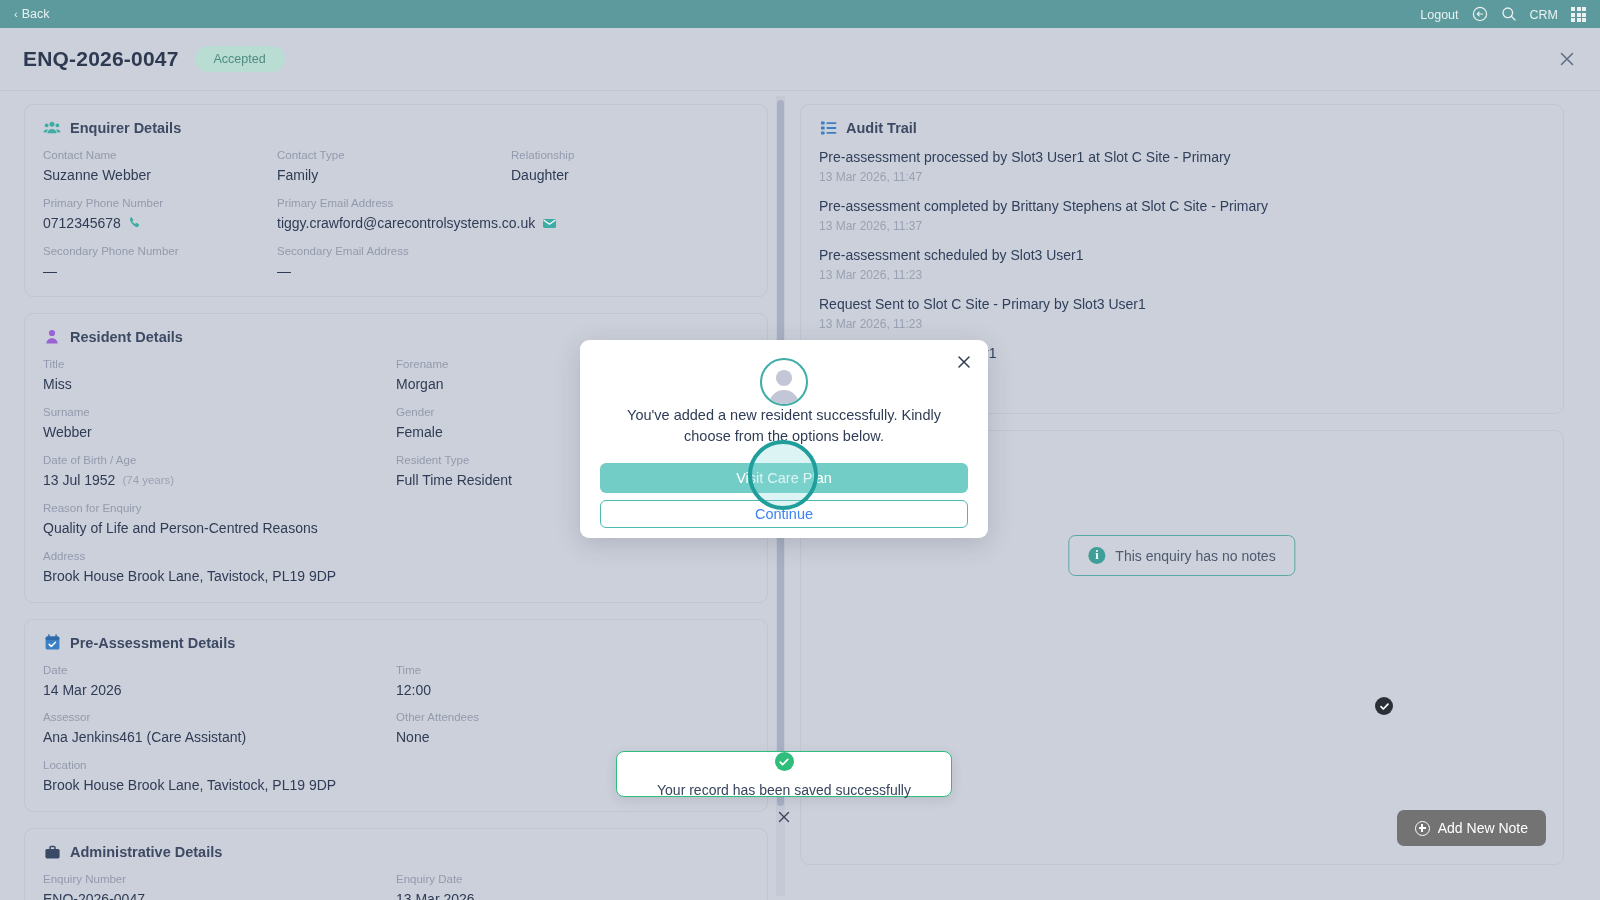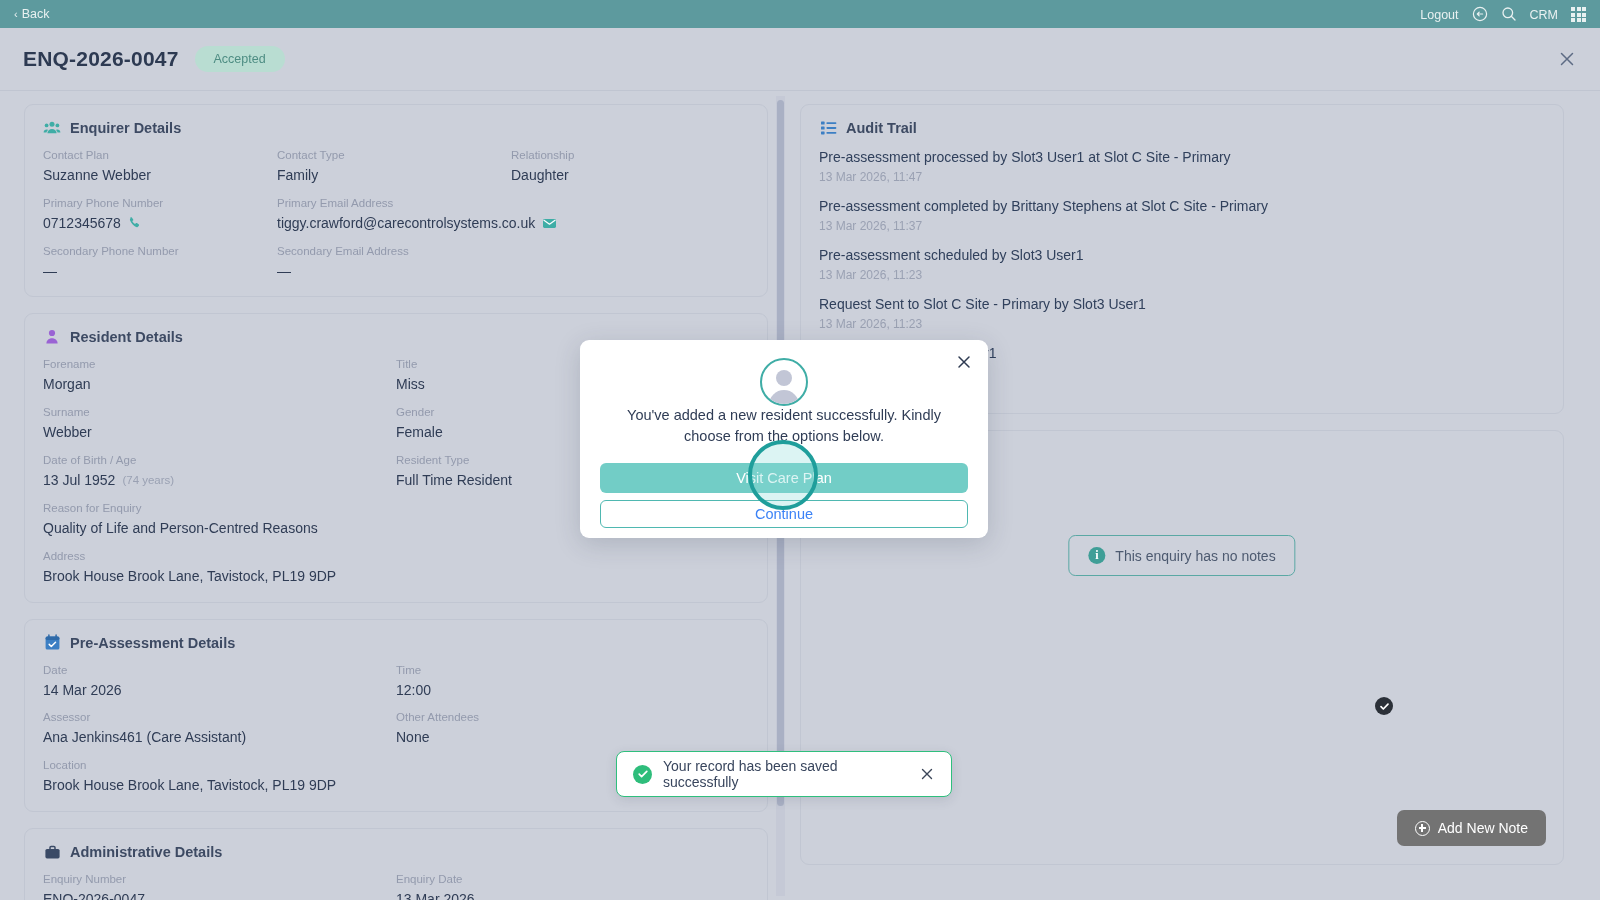--- a/index.html
+++ b/index.html
@@ -211,20 +211,21 @@
   }
 
   
   .toast {
     position: absolute; left: 616px; top: 751px; width: 336px; height: 46px;
     background: #fff; border: 1.6px solid #2fbf7d; border-radius: 8px;
     display: flex; align-items: center; gap: 11px;
     padding: 0 16px;
     box-shadow: 0 3px 12px rgba(40,50,70,.12);
     z-index: 50;
+    flex-direction: column;
   }
   .toast-check {
     width: 19px; height: 19px; border-radius: 50%; background: #2ebd7b;
     display: inline-flex; align-items: center; justify-content: center; flex: 0 0 auto;
   }
   .toast-text { font-size: 14px; color: #38455d; flex: 1; }
   .toast-close { cursor: pointer; color: #3a4558; width: 16px; height: 16px; }
 </style>
 </head>
 <body>
@@ -290,21 +291,21 @@
                 <circle cx="14.4" cy="6.4" r="1.9" fill="#3fada6"></circle>
                 <path d="M4.4 14.2c0-2.6 2.1-4.3 4.6-4.3s4.6 1.7 4.6 4.3z" fill="#3fada6"></path>
                 <path d="M0.6 13.6c0-1.9 1.3-3 3-3 .5 0 1 .1 1.4.3-.9.8-1.4 1.8-1.5 2.7z" fill="#3fada6"></path>
                 <path d="M17.4 13.6c0-1.9-1.3-3-3-3-.5 0-1 .1-1.4.3.9.8 1.4 1.8 1.5 2.7z" fill="#3fada6"></path>
               </svg>
           </span>
           <span class="card-title">Enquirer Details</span>
         </div>
         <div class="row">
           <div class="field c1">
-            <span class="f-label">Contact Plan</span>
+            <span class="f-label">Contact Name</span>
             <span class="f-value">Suzanne Webber</span>
           </div>
           <div class="field c2">
             <span class="f-label">Contact Type</span>
             <span class="f-value">Family</span>
           </div>
           <div class="field c3">
             <span class="f-label">Relationship</span>
             <span class="f-value">Daughter</span>
           </div>
@@ -350,27 +351,27 @@
         <div class="card-head">
           <span class="card-icon">
             <svg width="18" height="18" viewBox="0 0 18 18">
                 <circle cx="9" cy="5" r="3.1" fill="#9a63d4"></circle>
                 <path d="M3.4 15.6c0-3.2 2.5-5.3 5.6-5.3s5.6 2.1 5.6 5.3z" fill="#9a63d4"></path>
               </svg>
           </span>
           <span class="card-title">Resident Details</span>
         </div>
         <div class="row">
+          <div class="field half1">
+            <span class="f-label">Title</span>
+            <span class="f-value">Miss</span>
+          </div>
           <div class="field half2">
             <span class="f-label">Forename</span>
             <span class="f-value">Morgan</span>
-          </div>
-          <div class="field half1">
-            <span class="f-label">Title</span>
-            <span class="f-value">Miss</span>
           </div>
         </div>
         <div class="row">
           <div class="field half1">
             <span class="f-label">Surname</span>
             <span class="f-value">Webber</span>
           </div>
           <div class="field half2">
             <span class="f-label">Gender</span>
             <span class="f-value">Female</span>

